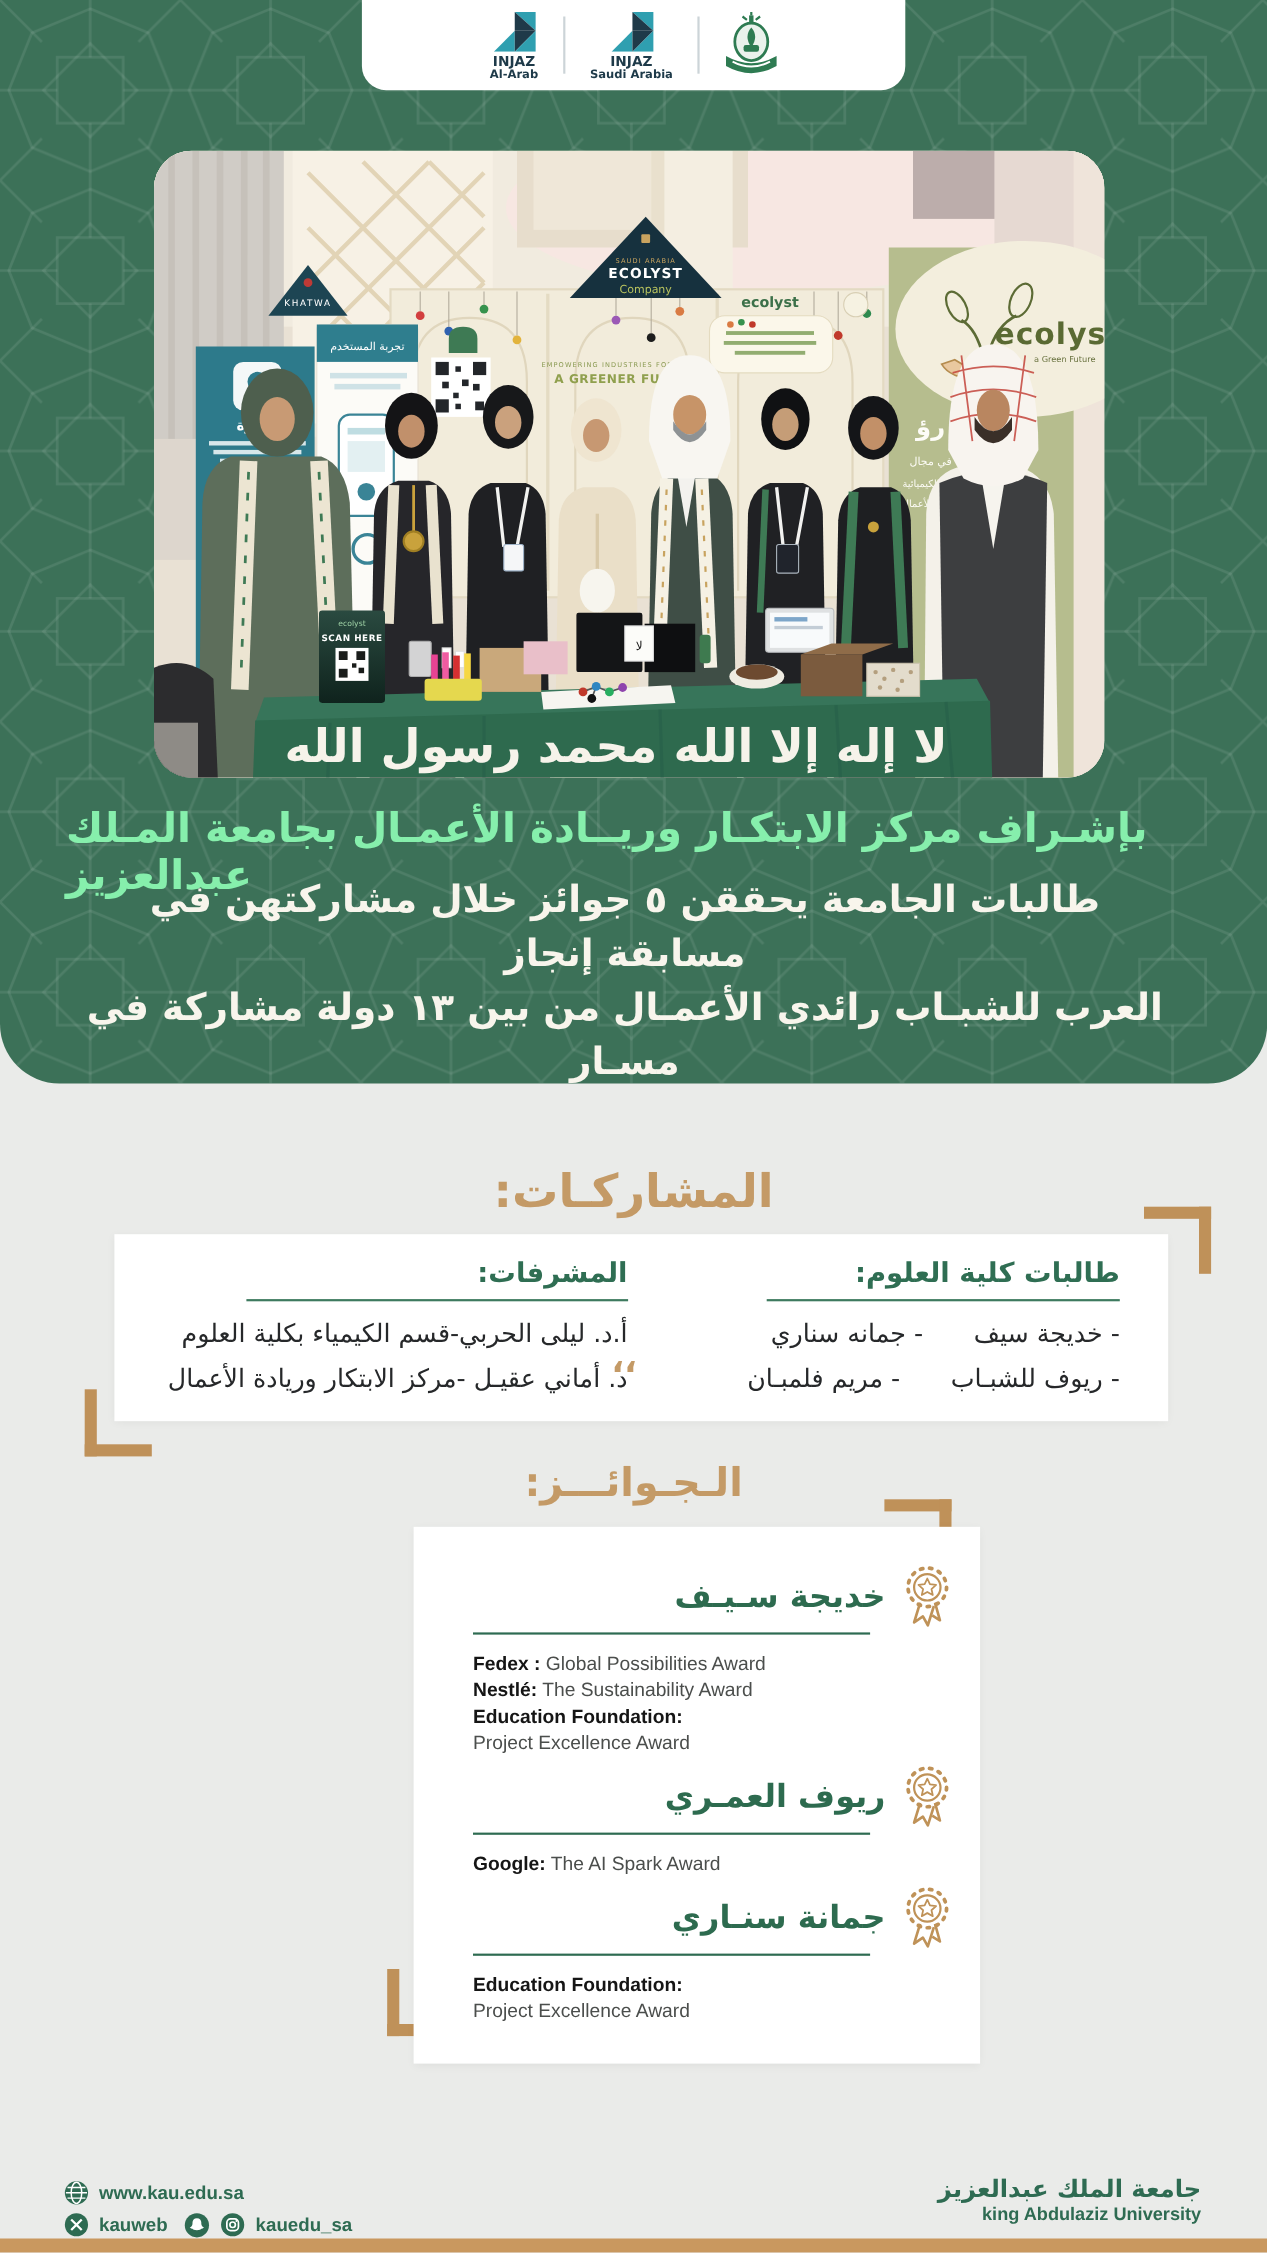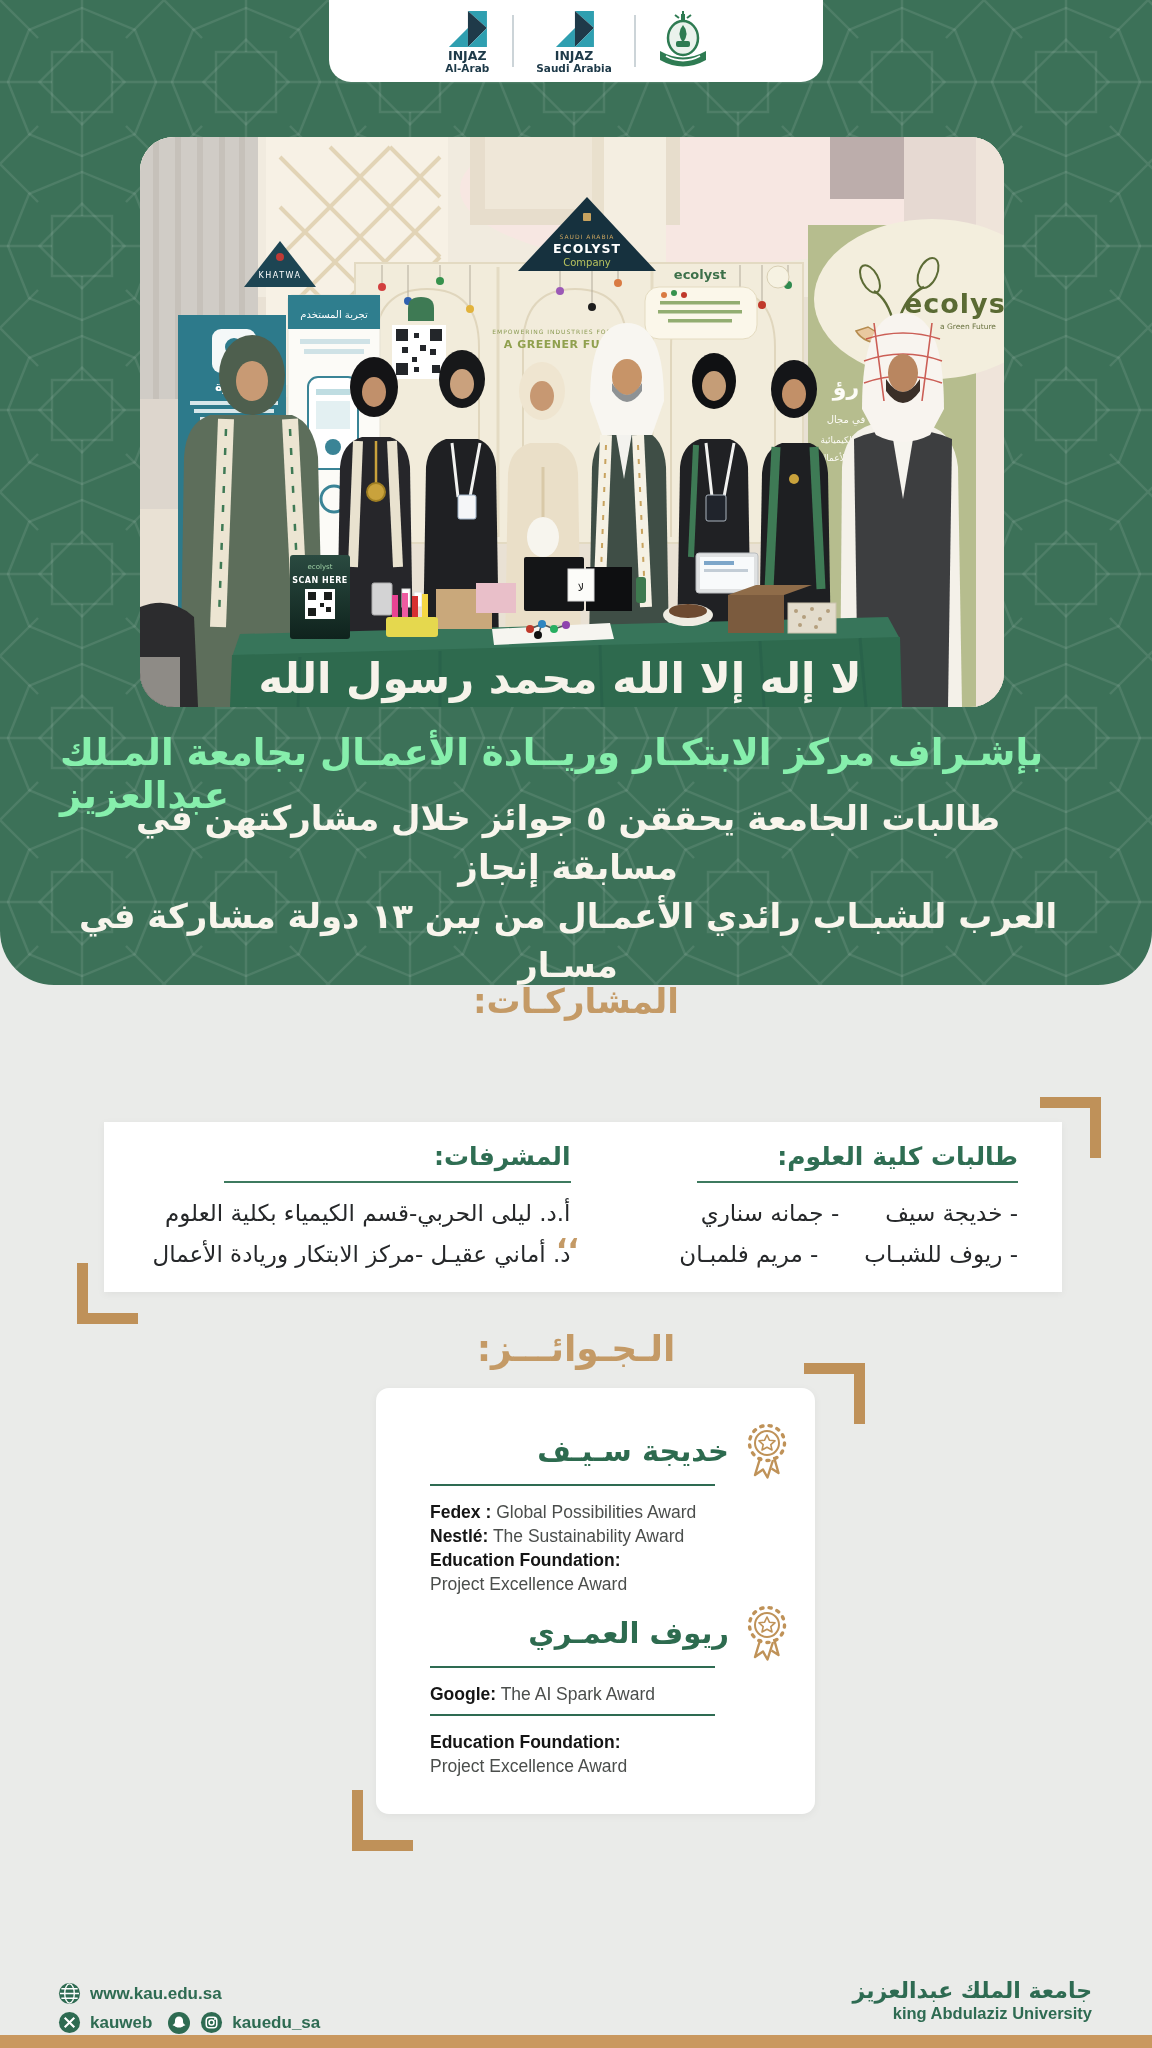--- a/index.html
+++ b/index.html
@@ -22,43 +22,43 @@
   .photo-frame{position:absolute;top:137px;left:140px;width:864px;height:570px;border-radius:34px;
                overflow:hidden;z-index:2;background:#e9e1d4;}
 
   .hero-sup{position:absolute;top:731px;left:60px;width:1032px;text-align:left;font-size:37px;
             font-weight:bold;color:#86efac;direction:rtl;z-index:2;}
   .hero-body{position:absolute;top:794px;left:72px;width:992px;text-align:center;font-size:34px;
              font-weight:bold;color:#f8f5ec;line-height:49px;direction:rtl;z-index:2;}
 
   
   .section-title{position:absolute;width:100%;text-align:center;color:#c49a66;font-weight:bold;direction:rtl;}
-  #part-title{top:981px;font-size:34px;}
+  #part-title{top:1058px;font-size:42px;}
   #awards-title{top:1328px;font-size:36px;}
 
   .corner{position:absolute;width:50px;height:50px;z-index:1;}
   .corner.tr{border-top:11px solid #bf9159;border-right:11px solid #bf9159;}
   .corner.bl{border-bottom:11px solid #bf9159;border-left:11px solid #bf9159;}
   #part-tr{top:1097px;left:1040px;} #part-bl{top:1263px;left:77px;}
   #aw-tr{top:1363px;left:804px;}   #aw-bl{top:1790px;left:352px;}
 
   .part-card{position:absolute;top:1122px;left:104px;width:958px;height:170px;background:#fff;z-index:2;
              direction:rtl;display:flex;padding:20px 44px 0 44px;box-sizing:border-box;
              box-shadow:0 2px 8px rgba(0,0,0,0.05);}
   .col-students{width:45%;}
   .col-supervisors{width:55%;padding-right:56px;box-sizing:border-box;}
   .col-header{color:#2f6e53;font-size:25px;font-weight:bold;padding-bottom:10px;
               border-bottom:2px solid #3e7a5f;width:82%;}
   .names-row{display:flex;gap:46px;font-size:23px;color:#26282a;line-height:41px;}
   .sup-row{font-size:23px;color:#26282a;line-height:41px;}
   .rows-block{margin-top:10px;}
   .quote{position:absolute;top:98px;left:452px;color:#c49a66;font-size:30px;font-weight:bold;}
 
-  .awards-card{position:absolute;top:1388px;left:376px;width:439px;background:#fff;z-index:2;
-               padding:34px 22px 36px 54px;box-sizing:border-box;box-shadow:0 2px 8px rgba(0,0,0,0.05);border-radius:13px;}
+  .awards-card{position:absolute;top:1388px;left:376px;width:515px;background:#fff;z-index:2;
+               padding:34px 22px 36px 54px;box-sizing:border-box;box-shadow:0 2px 8px rgba(0,0,0,0.05);}
   .award-entry{margin-top:8px;}
   .award-entry:first-child{margin-top:0;}
   .award-name-row{display:flex;justify-content:flex-end;align-items:center;gap:12px;height:58px;}
   .award-name{color:#2d6b4f;font-size:29px;font-weight:bold;direction:rtl;}
   .award-underline{border-bottom:2px solid #2e6b52;margin:4px 78px 0 0;}
   .award-lines{margin-top:14px;font-family:"Liberation Sans","DejaVu Sans",sans-serif;}
   .aw-line{font-size:17.5px;line-height:24px;color:#4b4e4c;}
   .aw-line b{color:#151515;}
 
   
@@ -489,20 +489,30 @@
           <path d="M33,35 L37.5,51 L30.5,46.5" fill="none" stroke="#bf9258" stroke-width="2.4" stroke-linejoin="round"></path>
         </svg>
       </div>
       <div class="award-underline"></div>
       <div class="award-lines">
         <div class="aw-line"><b>Google:</b><span> The AI Spark Award</span></div>
       </div>
     </div>
 
     <div class="award-entry">
+      <div class="award-name-row">
+        <span class="award-name">جمانة سنـاري</span>
+        <svg width="52" height="58" viewBox="0 0 52 58">
+          <circle cx="26" cy="21" r="17.5" fill="none" stroke="#bf9258" stroke-width="3.4" stroke-dasharray="2.2 6.2" stroke-linecap="round"></circle>
+          <circle cx="26" cy="21" r="12" fill="none" stroke="#bf9258" stroke-width="2"></circle>
+          <path d="M26,13 L28.4,18.2 L34,18.8 L29.8,22.6 L31,28 L26,25.2 L21,28 L22.2,22.6 L18,18.8 L23.6,18.2 Z" fill="none" stroke="#bf9258" stroke-width="1.6" stroke-linejoin="round"></path>
+          <path d="M19.5,35 L14,53 L22,47.5 L26.5,55.5 L32,38" fill="none" stroke="#bf9258" stroke-width="2.4" stroke-linejoin="round"></path>
+          <path d="M33,35 L37.5,51 L30.5,46.5" fill="none" stroke="#bf9258" stroke-width="2.4" stroke-linejoin="round"></path>
+        </svg>
+      </div>
       <div class="award-underline"></div>
       <div class="award-lines">
         <div class="aw-line"><b>Education Foundation:</b><span></span></div>
         <div class="aw-line"><b></b><span>Project Excellence Award</span></div>
       </div>
     </div>
   </div>
 
   <div class="footer-left">
     <div class="f-row">

